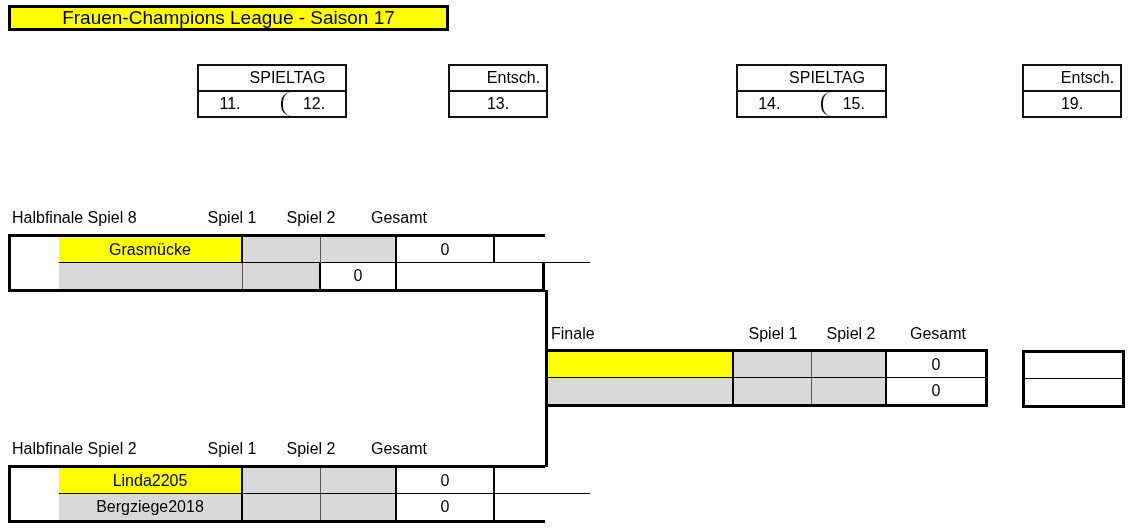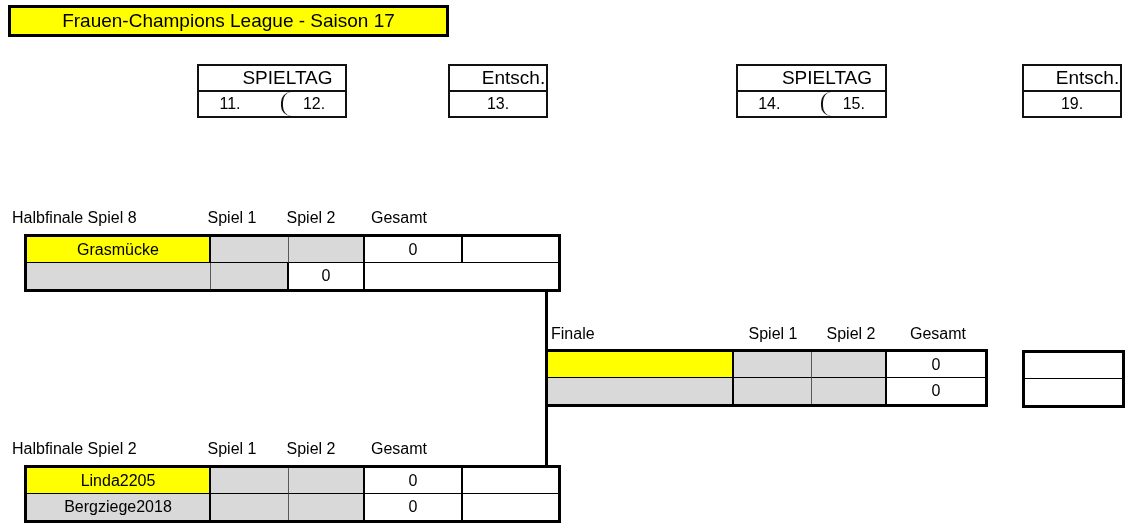--- a/index.html
+++ b/index.html
@@ -3,51 +3,51 @@
 <meta charset="utf-8">
 <style>
   html,body { margin:0; padding:0; background:#ffffff; }
   .canvas {
     position:relative; width:1130px; height:531px; background:#ffffff;
     font-family:"Liberation Sans", sans-serif; color:#000; overflow:hidden;
   }
 
   
   .title-box {
-    position:absolute; left:8px; top:5px; width:441px; height:32px;
+    position:absolute; left:8px; top:5px; width:441px; height:26px;
     background:#FFFF00; border:3px solid #000; box-sizing:border-box;
     display:flex; align-items:center; justify-content:center;
     font-size:19px; font-weight:500;
   }
 
   
   .sched {
     position:absolute; top:64px; height:54px; box-sizing:border-box;
     border:2px solid #111; background:#fff;
   }
   .sched .hdr {
     height:24px; border-bottom:2px solid #111; box-sizing:content-box;
-    display:flex; align-items:center; justify-content:center; font-size:19px;padding-left:31px;
+    display:flex; align-items:center; justify-content:center; font-size:16px;padding-left:31px;
   }
   .sched .cells { display:flex; height:24px;gap:20px; }
   .sched .cells > div {
     flex:1; display:flex; align-items:center; justify-content:center; font-size:16px;
   }
   .sched .cells > div + div { border-left:2px solid #111;border-radius:10px; }
 
   
   .lbl { position:absolute; font-size:16px; line-height:22px; white-space:nowrap; }
   .lbl.center { text-align:center; }
 
   
   .btable {
     position:absolute; box-sizing:border-box; border:3px solid #000;
     background:#fff; display:grid; grid-template-rows:1fr 1fr;
   }
-  .hf   { left:24px;    width:537px; height:58px; grid-template-columns:184px 78px 76px 98px 95px; }
+  .hf   { left:8px;    width:537px; height:58px; grid-template-columns:184px 78px 76px 98px 95px;padding-left:48px; }
   .fin  { left:545px;  width:443px; height:58px; grid-template-columns:186px 78px 75px 98px; top:349px; }
   .wbox { left:1022px; width:103px; height:58px; grid-template-columns:1fr; top:350px; }
 
   .c {
     box-sizing:border-box; display:flex; align-items:center; justify-content:center;
     font-size:16px; overflow:hidden; background:#fff;
   }
   .yellow { background:#FFFF00; }
   .gray   { background:#D9D9D9; }
   .br2 { border-right:2px solid #000; }

